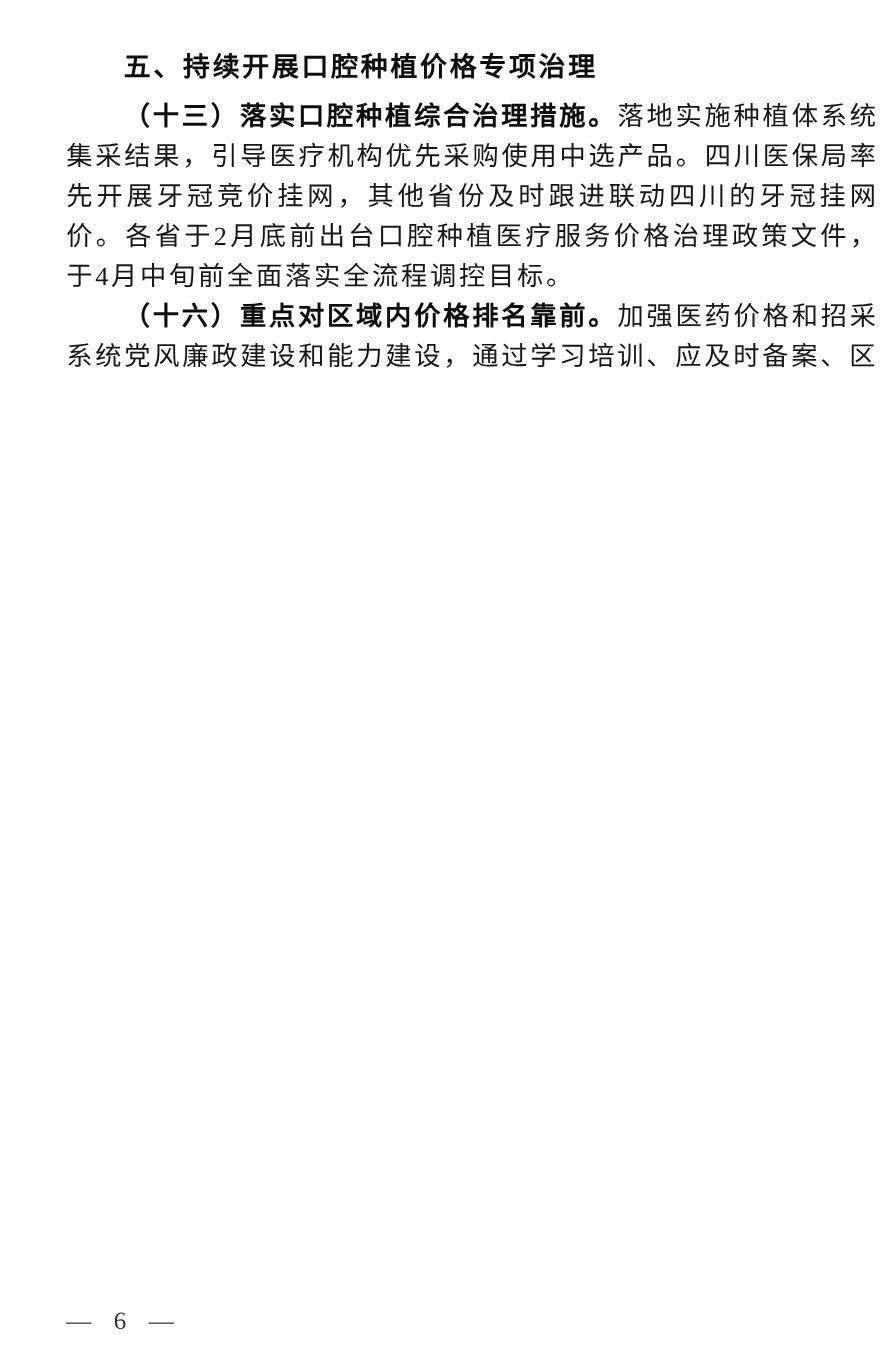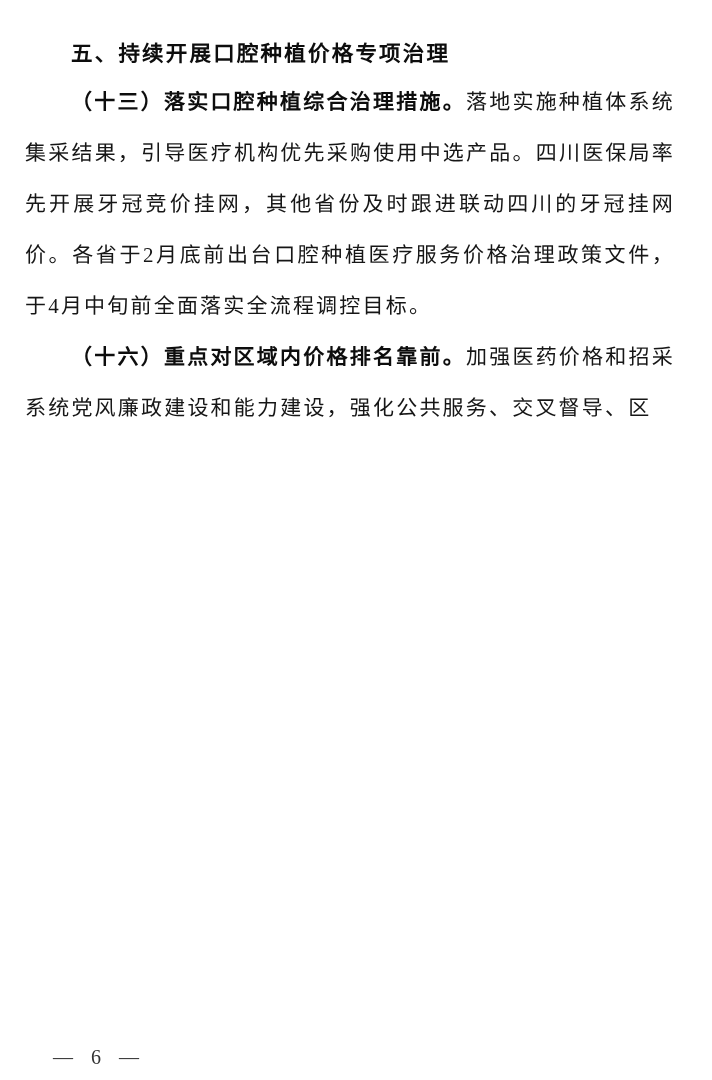--- a/index.html
+++ b/index.html
@@ -16,38 +16,38 @@
     color: #111111;
   }
   .page {
     position: absolute;
     inset: 0;
     background: #ffffff;
   }
   .content {
     position: absolute;
     top: 33px;
-    left: 25px;
+    left: 53px;
     width: 650px;
   }
   .sec-heading {
     margin: 0;
     font-family: "Liberation Sans", "DejaVu Sans", sans-serif;
     font-weight: bold;
     font-size: 21.5px;
     line-height: 43.6px;
     letter-spacing: 2.2px;
     text-indent: 46px;
     color: #0d0d0d;
     white-space: nowrap;
   }
   .para {
     margin: 0;
     font-size: 21px;
-    line-height: 51px;
+    line-height: 32px;
     letter-spacing: 2.2px;
     text-indent: 46px;
     text-align: justify;
     text-justify: inter-ideograph;
     color: #161616;
   }
   .para .lead {
     font-weight: bold;
     color: #0d0d0d;
   }
@@ -68,20 +68,20 @@
 <div class="page">
   <div class="content">
 
     <h2 class="sec-heading">五、持续开展口腔种植价格专项治理</h2>
 
     <p class="para"><span class="lead">（十三）落实口腔种植综合治理措施。</span><span>落地实施种植体系统集采结果，引导医疗机构优先采购使用中选产品。四川医保局率先开展牙冠竞价挂网，其他省份及时跟进联动四川的牙冠挂网价。各省于2月底前出台口腔种植医疗服务价格治理政策文件，于4月中旬前全面落实全流程调控目标。</span></p>
 
 
 
 
-    <p class="para"><span class="lead">（十六）重点对区域内价格排名靠前。</span><span>加强医药价格和招采系统党风廉政建设和能力建设，强化公共服务、交叉督导、区</span></p>
+    <p class="para"><span class="lead">（十六）重点对区域内价格排名靠前。</span><span>加强医药价格和招采系统党风廉政建设和能力建设，通过学习培训、应及时备案、区</span></p>
 
   </div>
 
   <div class="footer">
     <span>— 6 —</span>
   </div>
 </div>
 
 </body></html>

